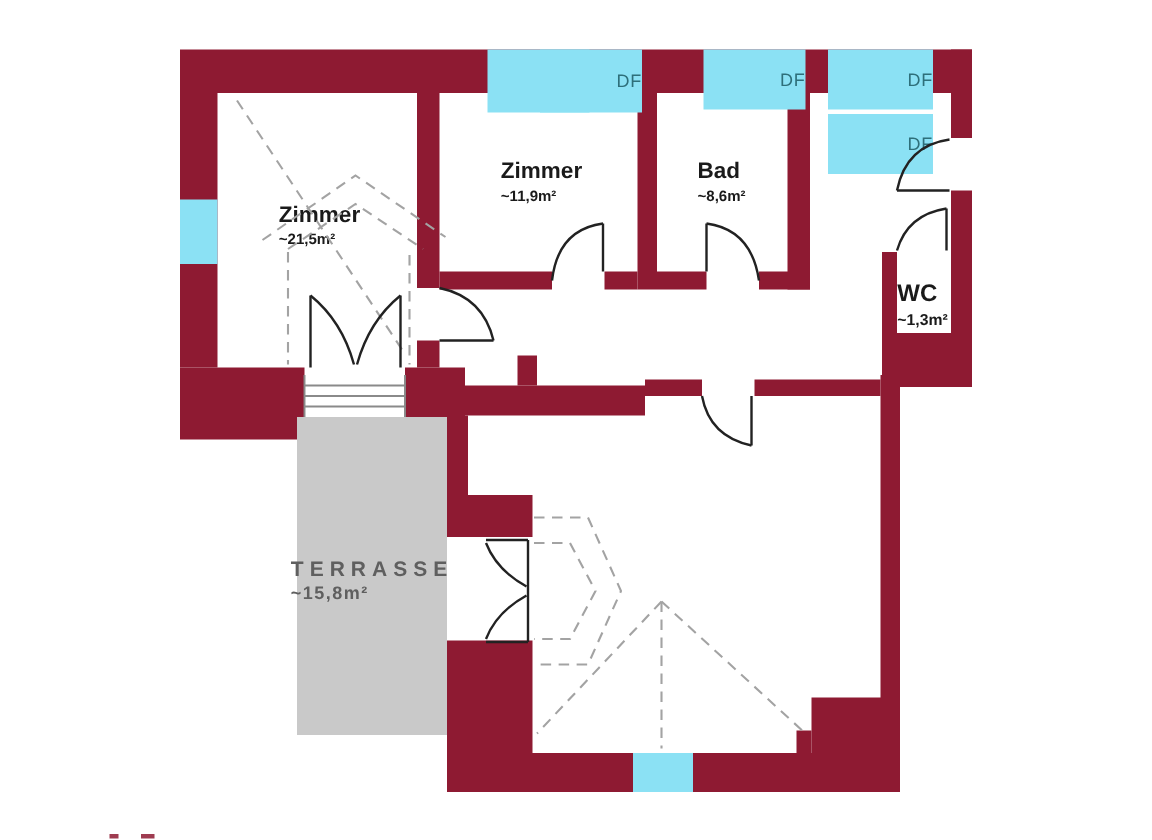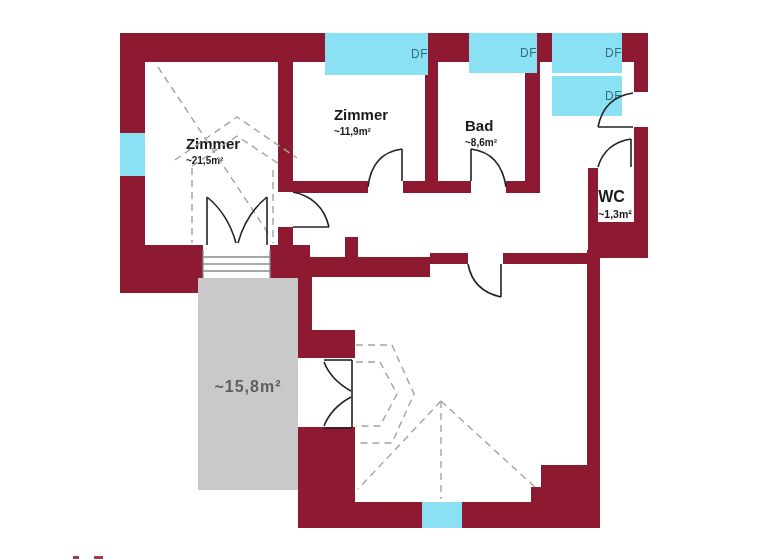--- a/index.html
+++ b/index.html
@@ -10,21 +10,21 @@
   .df{position:absolute;background:#8BE1F4;display:flex;align-items:center;justify-content:flex-end;
       color:#2E6F7A;font-size:12px;font-weight:400;letter-spacing:.5px;padding-left:40px;}
   .terrace{position:absolute;background:#C9C9C9;}
   .lbl{position:absolute;transform:translate(-50%,-50%);text-align:left;color:#1a1a1a;
        font-weight:700;line-height:1.3;white-space:nowrap;}
   .lbl .nm{display:block;font-size:15px;}
   .lbl .ar{display:block;font-size:10px;}
   .lbl-wc .nm{font-size:16px;} .lbl-wc .ar{font-size:10.5px;}
   .lbl-ter{color:#5f5f5f;}
   .lbl-ter .nm{font-size:14px;letter-spacing:4px;}
-  .lbl-ter .ar{font-size:16px;letter-spacing:1px;}
+  .lbl-ter .ar{font-size:12px;letter-spacing:1px;}
   svg.overlay{position:absolute;left:0;top:0;z-index:5;pointer-events:none;}
   .artifact{position:absolute;background:#8E1A32;opacity:.85;}
 </style>
 </head>
 <body>
 
 <div id="stage">
 
   <div class="wall" style="left:120px;top:33px;width:528px;height:29px"></div>
   <div class="wall" style="left:120px;top:62px;width:25px;height:183px"></div>
@@ -132,27 +132,28 @@
   </svg>
 
   <div class="lbl" style="left:213px;top:150px">
     <span class="nm">Zimmer</span>
     <span class="ar">~21,5m²</span>
   </div>
   <div class="lbl" style="left:361px;top:121px">
     <span class="nm">Zimmer</span>
     <span class="ar">~11,9m²</span>
   </div>
-  <div class="lbl" style="left:481px;top:132px">
+  <div class="lbl" style="left:481px;top:121px">
     <span class="nm">Bad</span>
     <span class="ar">~8,6m²</span>
   </div>
   <div class="lbl lbl-wc" style="left:615px;top:204px">
     <span class="nm">WC</span>
     <span class="ar">~1,3m²</span>
   </div>
   <div class="lbl lbl-ter" style="left:248px;top:387px">
+    <span class="nm">TERRASSE</span>
     <span class="ar">~15,8m²</span>
   </div>
 
   <div class="artifact" style="left:73px;top:556px;width:6px;height:3px"></div>
   <div class="artifact" style="left:94px;top:556px;width:9px;height:3px"></div>
 </div>
 
 </body></html>

